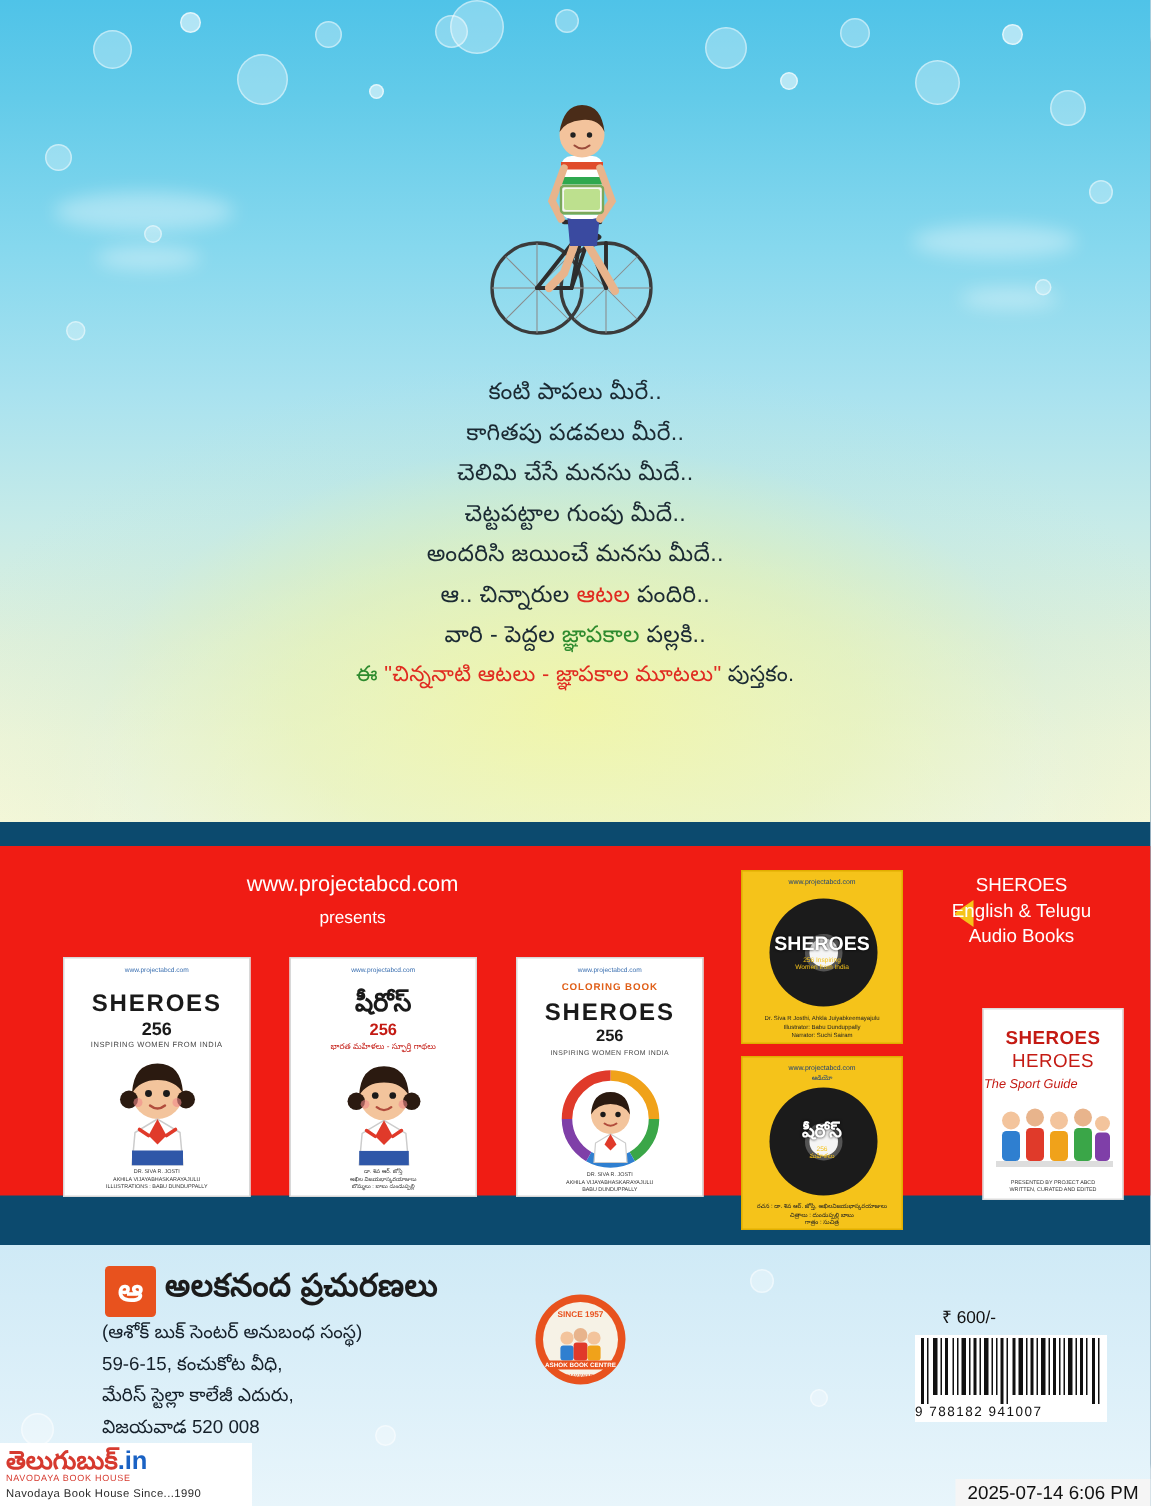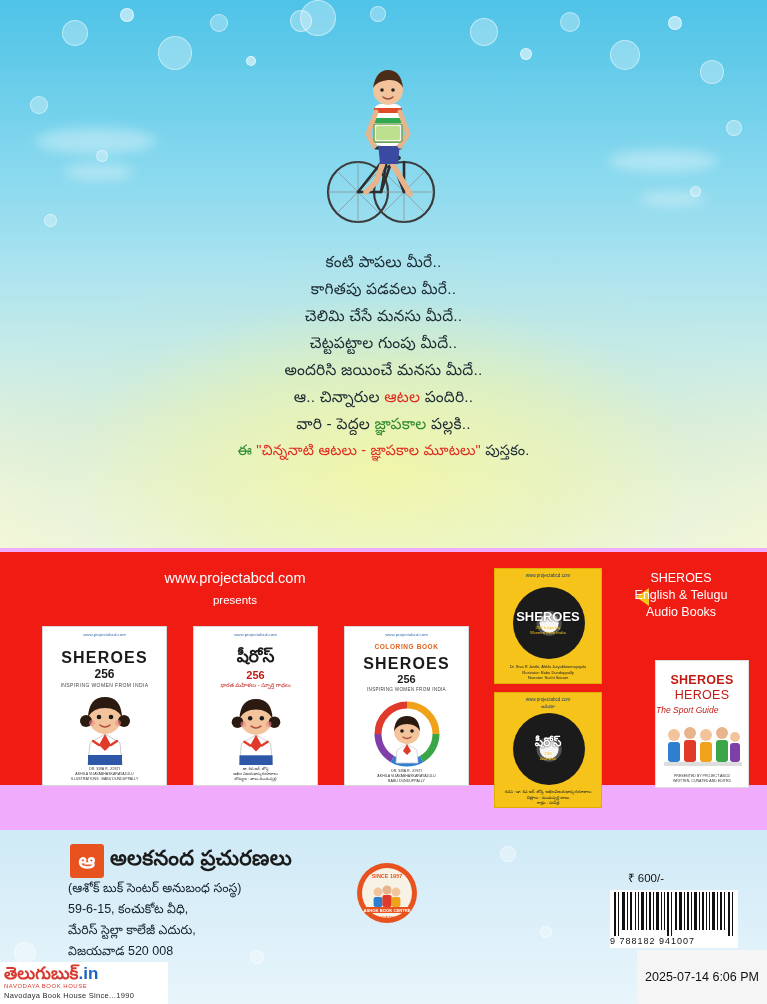--- a/index.html
+++ b/index.html
@@ -5,21 +5,21 @@
   * { box-sizing: border-box; margin: 0; padding: 0; }
   html, body {
     width: 767px; height: 1004px;
     font-family: "Liberation Sans", sans-serif;
     background: #ffffff;
     overflow: hidden;
   }
   .page {
     position: relative;
     width: 767px; height: 1004px;
-    background: #f0abfc;
+    background: #0c4a6e;
     border-radius: 28px;
   }
 
   
   .top-panel {
     position: absolute;
     left: 0; top: 0;
     width: 767px; height: 548px;
     background:
       radial-gradient(ellipse 420px 230px at 50% 470px, rgba(240,245,160,0.85) 0%, rgba(226,240,170,0.55) 45%, rgba(190,228,210,0.15) 75%, rgba(160,215,230,0) 100%),
@@ -58,21 +58,21 @@
     letter-spacing: 0.2px;
     white-space: nowrap;
   }
   .poem .line.last { font-size: 14.5px; }
   .hl-red { color: #e02b20; }
   .hl-green { color: #2e8b2e; }
 
   
   .promo {
     position: absolute;
-    left: 0; top: 552px;
+    left: 0; top: 564px;
     width: 767px; height: 233px;
     background: #f01c14;
   }
   .promo-url {
     position: absolute; left: 0; top: 18px; width: 470px;
     text-align: center; color: #ffffff; font-size: 14.5px;
   }
   .promo-presents {
     position: absolute; left: 0; top: 42px; width: 470px;
     text-align: center; color: #ffffff; font-size: 11.5px;
@@ -150,21 +150,21 @@
     background:#ffffff;
   }
   .wm-top { position:absolute; left:4px; top:2px; font-size:17px; font-weight:bold; color:#d63a2f; }
   .wm-top .blue { color:#1a62c4; }
   .wm-mid { position:absolute; left:4px; top:21px; font-size:6px; color:#d63a2f; letter-spacing:0.5px; }
   .wm-bot { position:absolute; left:4px; top:29px; font-size:7.5px; color:#2b2b2b; letter-spacing:0.3px; }
 
   .timestamp {
     position:absolute; right:0; bottom:0;
     background:#f5f5f5; color:#111; font-size:12.5px;
-    padding:20px 8px; font-family:"Liberation Sans", sans-serif;
+    padding:2px 8px; font-family:"Liberation Sans", sans-serif;
   }
 </style>
 </head>
 <body>
 
 <div class="page">
 
   <div class="top-panel">
 
     <div class="bubble" style="left:62px;  top:20px;  width:26px; height:26px;"></div>

